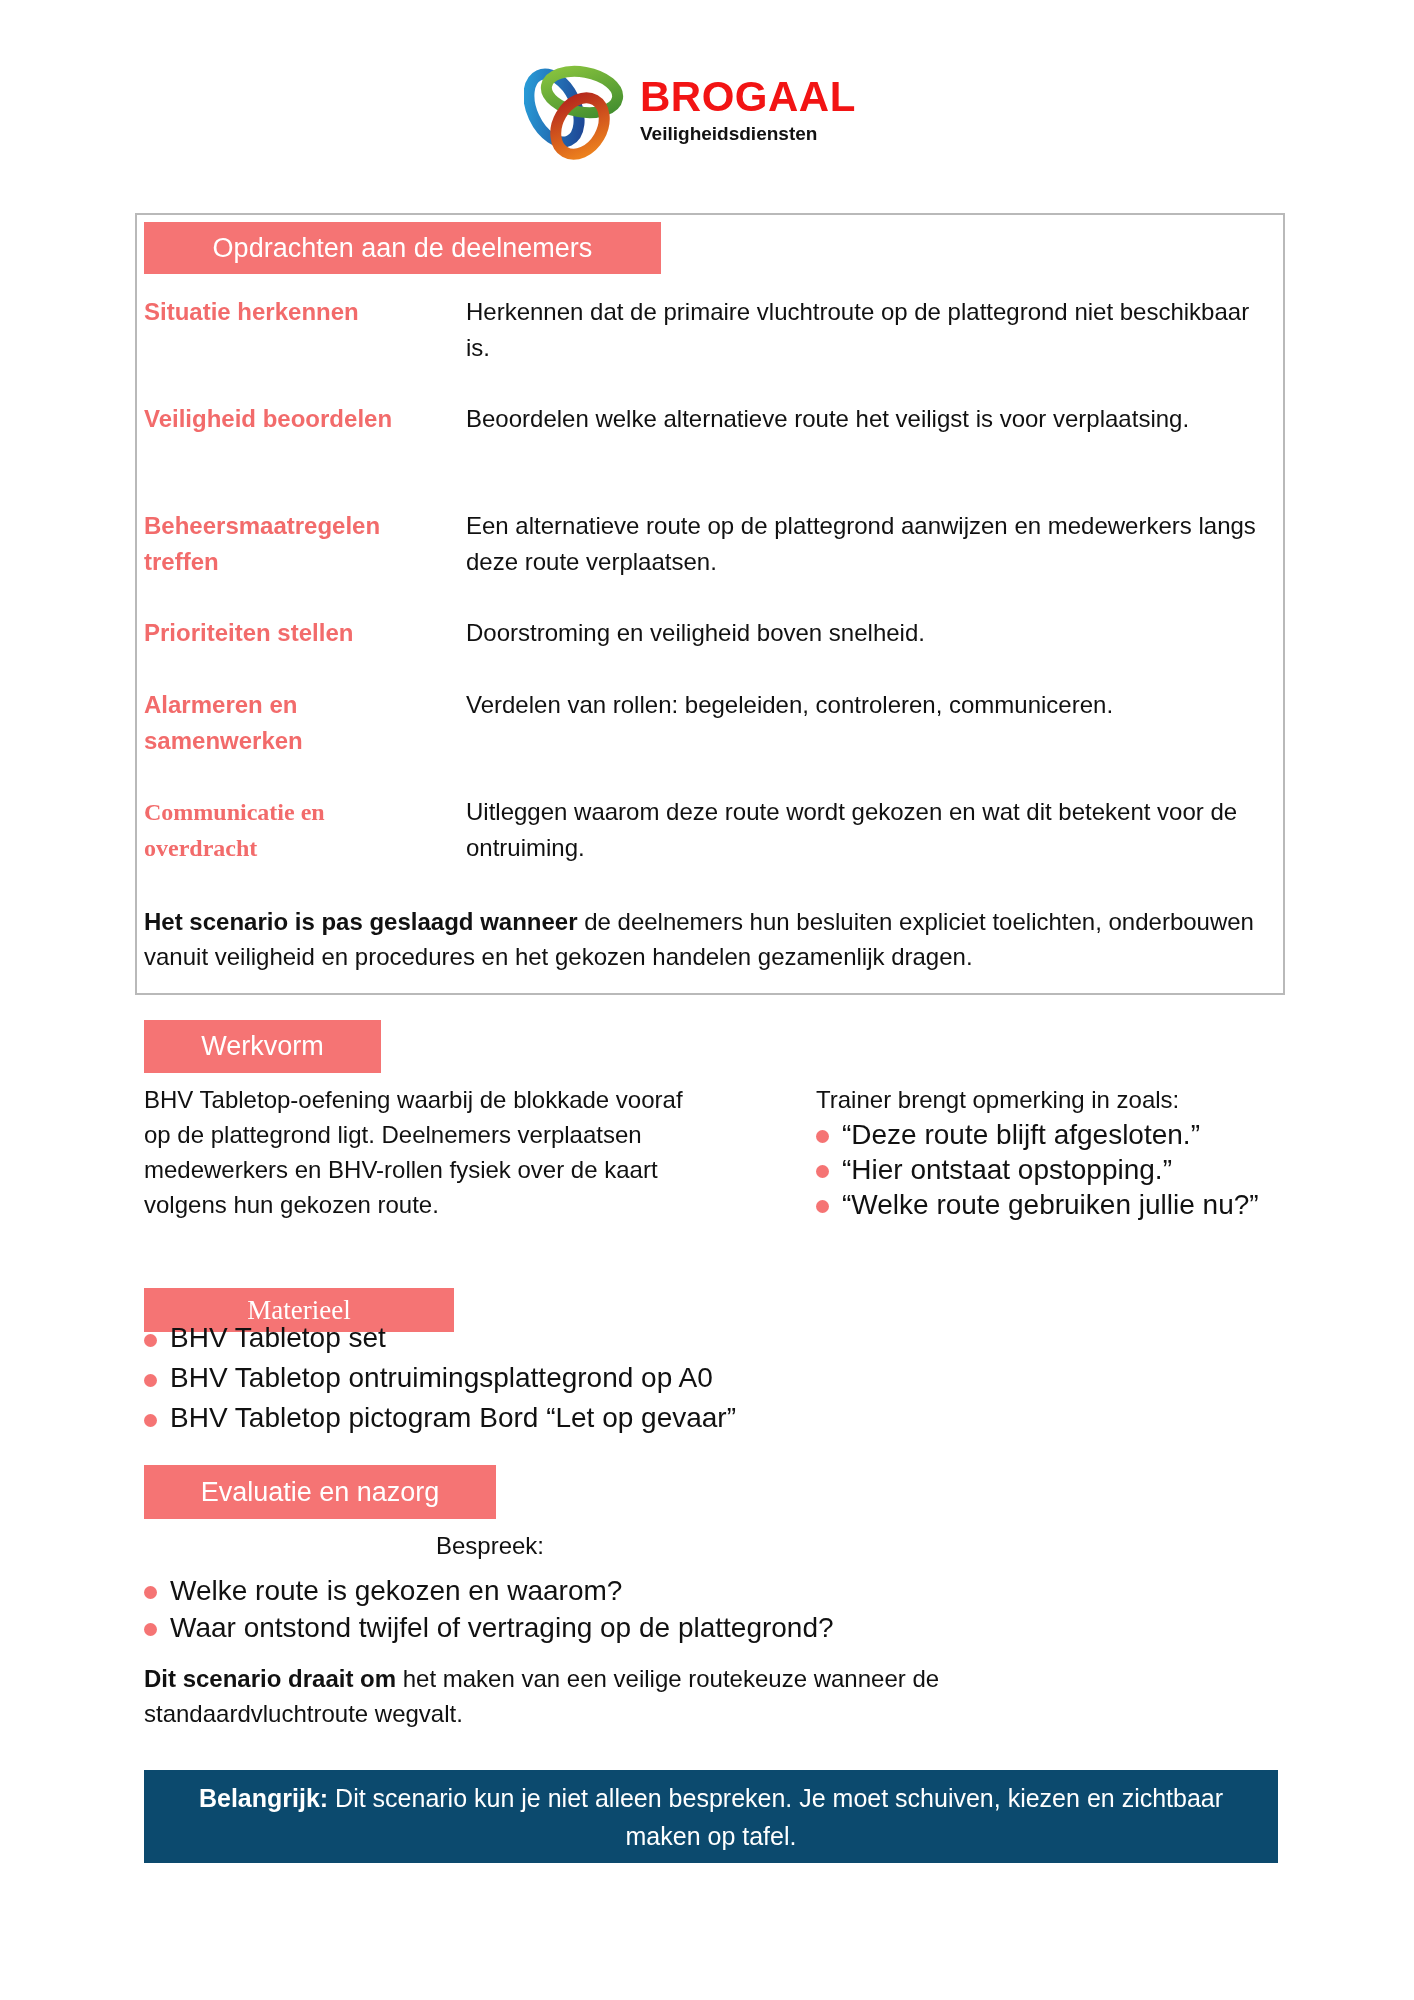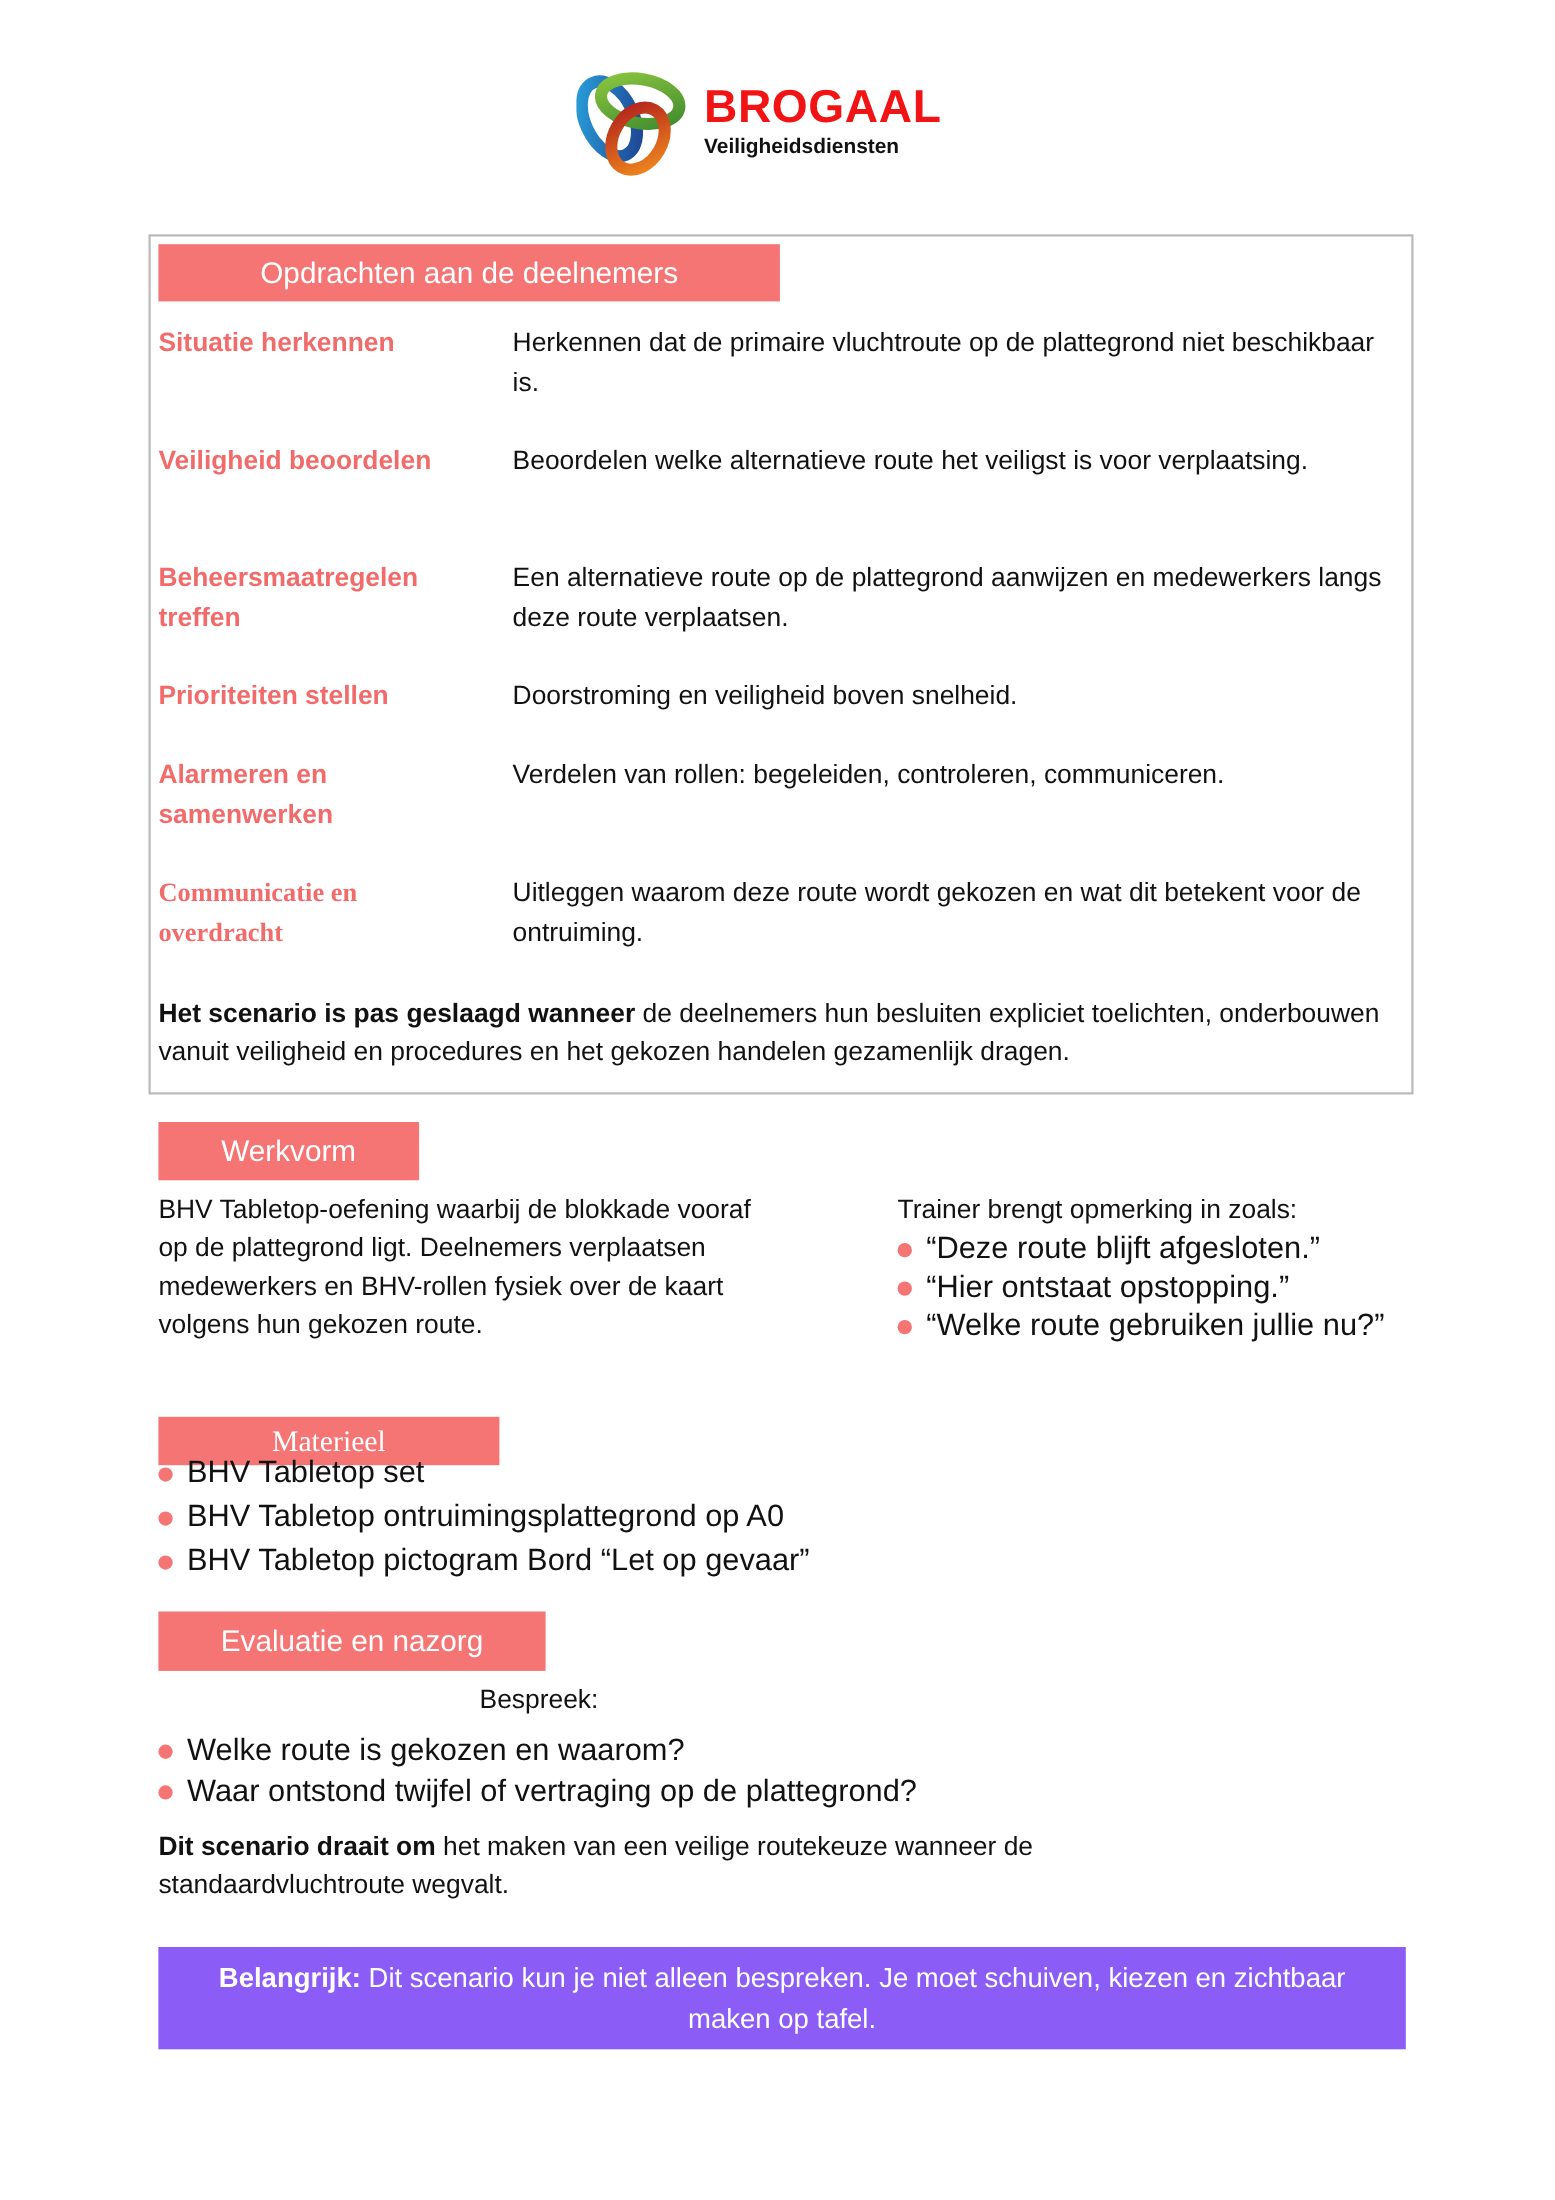--- a/index.html
+++ b/index.html
@@ -36,21 +36,21 @@
     .para { position: absolute; font-size: 24px; line-height: 35px; color: #111; }
     .para b { font-weight: bold; }
     ul.bl { list-style: none; margin: 0; padding: 0; position: absolute; font-size: 28px; color: #111; }
     ul.bl li { position: relative; padding-left: 26px; }
     ul.bl li .dot {
       position: absolute; left: 0; width: 13px; height: 13px; border-radius: 50%;
       background: #f57474;
     }
     .note {
       position: absolute; left: 144px; top: 1770px; width: 1134px; height: 93px;
-      background: #8b5cf6; color: #fff; font-size: 25px; line-height: 38px;
+      background: #0c4a6e; color: #fff; font-size: 25px; line-height: 38px;
       text-align: center; display: flex; align-items: center; justify-content: center;
       box-sizing: border-box; padding: 0 20px;
     }
     .note b { font-weight: bold; }
   </style>
 </head>
 <body>
 
 <div class="logo">
   <svg width="100" height="96" viewBox="0 0 100 96">
@@ -70,21 +70,21 @@
     </defs>
     <ellipse cx="30" cy="44" rx="22" ry="36" transform="rotate(-25 30 44)" fill="none" stroke="url(#gb)" stroke-width="11"></ellipse>
     <ellipse cx="58" cy="28" rx="36" ry="20" transform="rotate(10 58 28)" fill="none" stroke="url(#gg)" stroke-width="11"></ellipse>
     <ellipse cx="56" cy="62" rx="22" ry="30" transform="rotate(30 56 62)" fill="none" stroke="url(#gr)" stroke-width="11"></ellipse>
   </svg>
   <div class="brand-name">BROGAAL</div>
   <div class="brand-sub">Veiligheidsdiensten</div>
 </div>
 
 <div class="box"></div>
-<div class="hdr" style="left:144px; top:222px; width:565px; height:52px;">Opdrachten aan de deelnemers</div>
+<div class="hdr" style="left:144px; top:222px; width:517px; height:52px;">Opdrachten aan de deelnemers</div>
 
 <div class="row" style="top:294px;">
   <div class="lbl">Situatie herkennen</div>
   <div class="txt">Herkennen dat de primaire vluchtroute op de plattegrond niet beschikbaar is.</div>
 </div>
 <div class="row" style="top:401px;">
   <div class="lbl">Veiligheid beoordelen</div>
   <div class="txt">Beoordelen welke alternatieve route het veiligst is voor verplaatsing.</div>
 </div>
 <div class="row" style="top:508px;">

